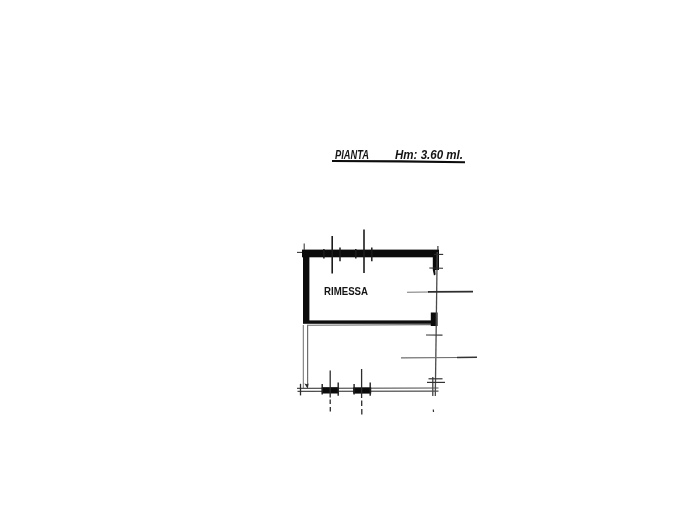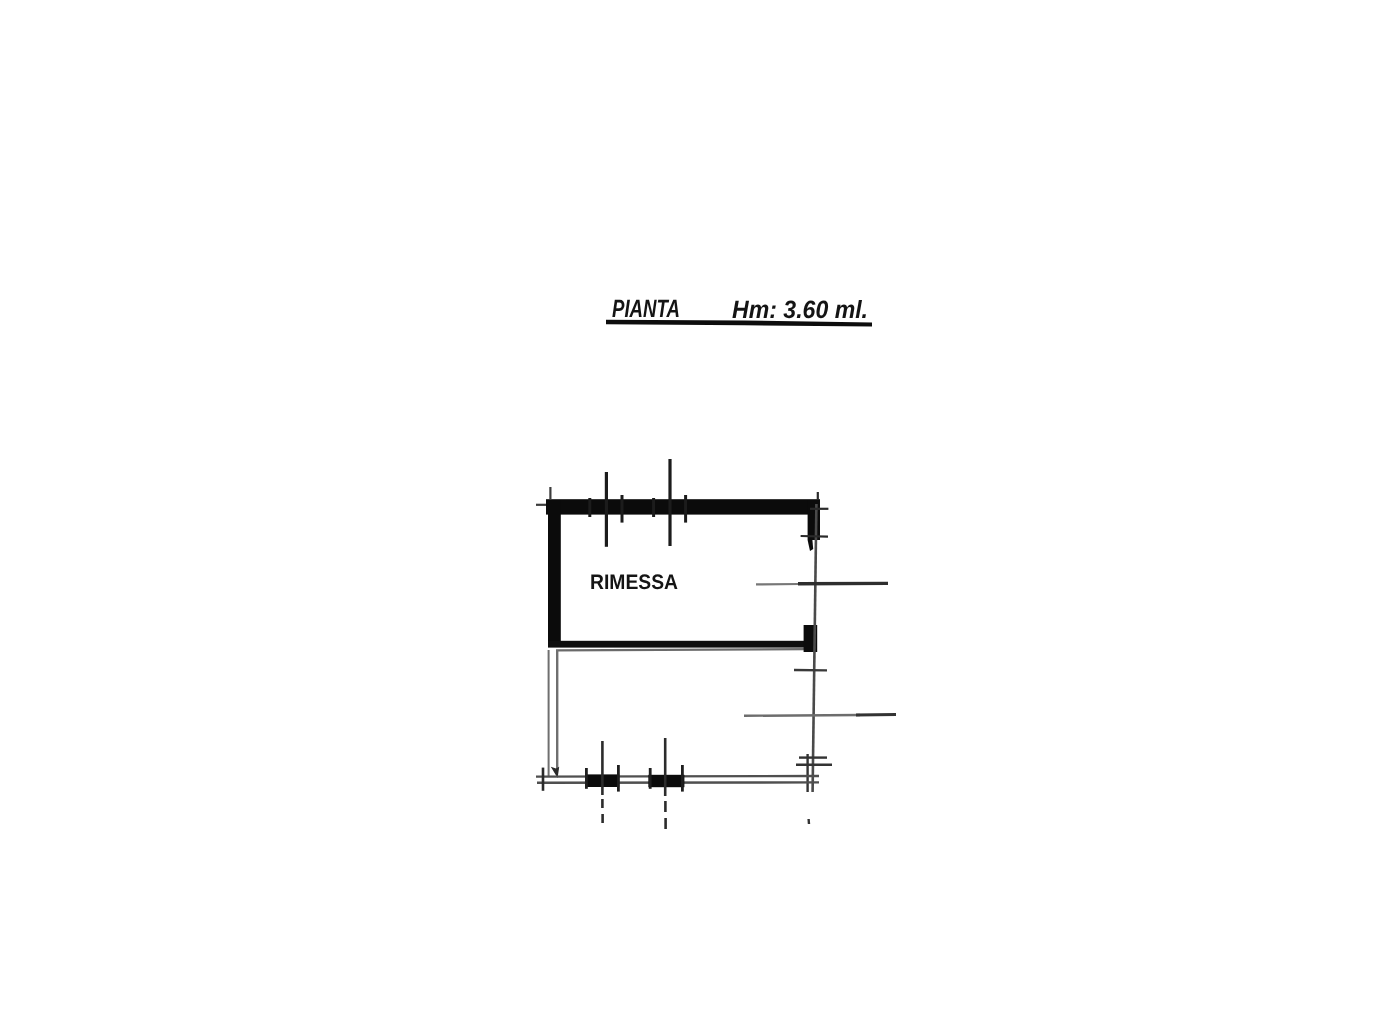--- a/index.html
+++ b/index.html
@@ -1,16 +1,16 @@
 <!DOCTYPE html>
 <html><head>
 <meta charset="utf-8">
 <style>
   html,body{margin:0;padding:0;background:#ffffff;}
-  #canvas{position:relative;width:633px;height:518px;background:#ffffff;overflow:hidden;}
+  #canvas{position:relative;width:633px;height:518px;background:#ffffff;overflow:hidden;margin-left:29px;}
   svg{position:absolute;left:0;top:0;}
   text{font-family:"Liberation Sans",sans-serif;}
 </style>
 </head>
 <body>
 <div id="canvas">
 <svg width="692" height="518" viewBox="0 0 692 518">
 
 <text x="306" y="158.5" font-size="12.5" font-weight="bold" font-style="italic" fill="#141414" textLength="34" lengthAdjust="spacingAndGlyphs">PIANTA</text>
 

